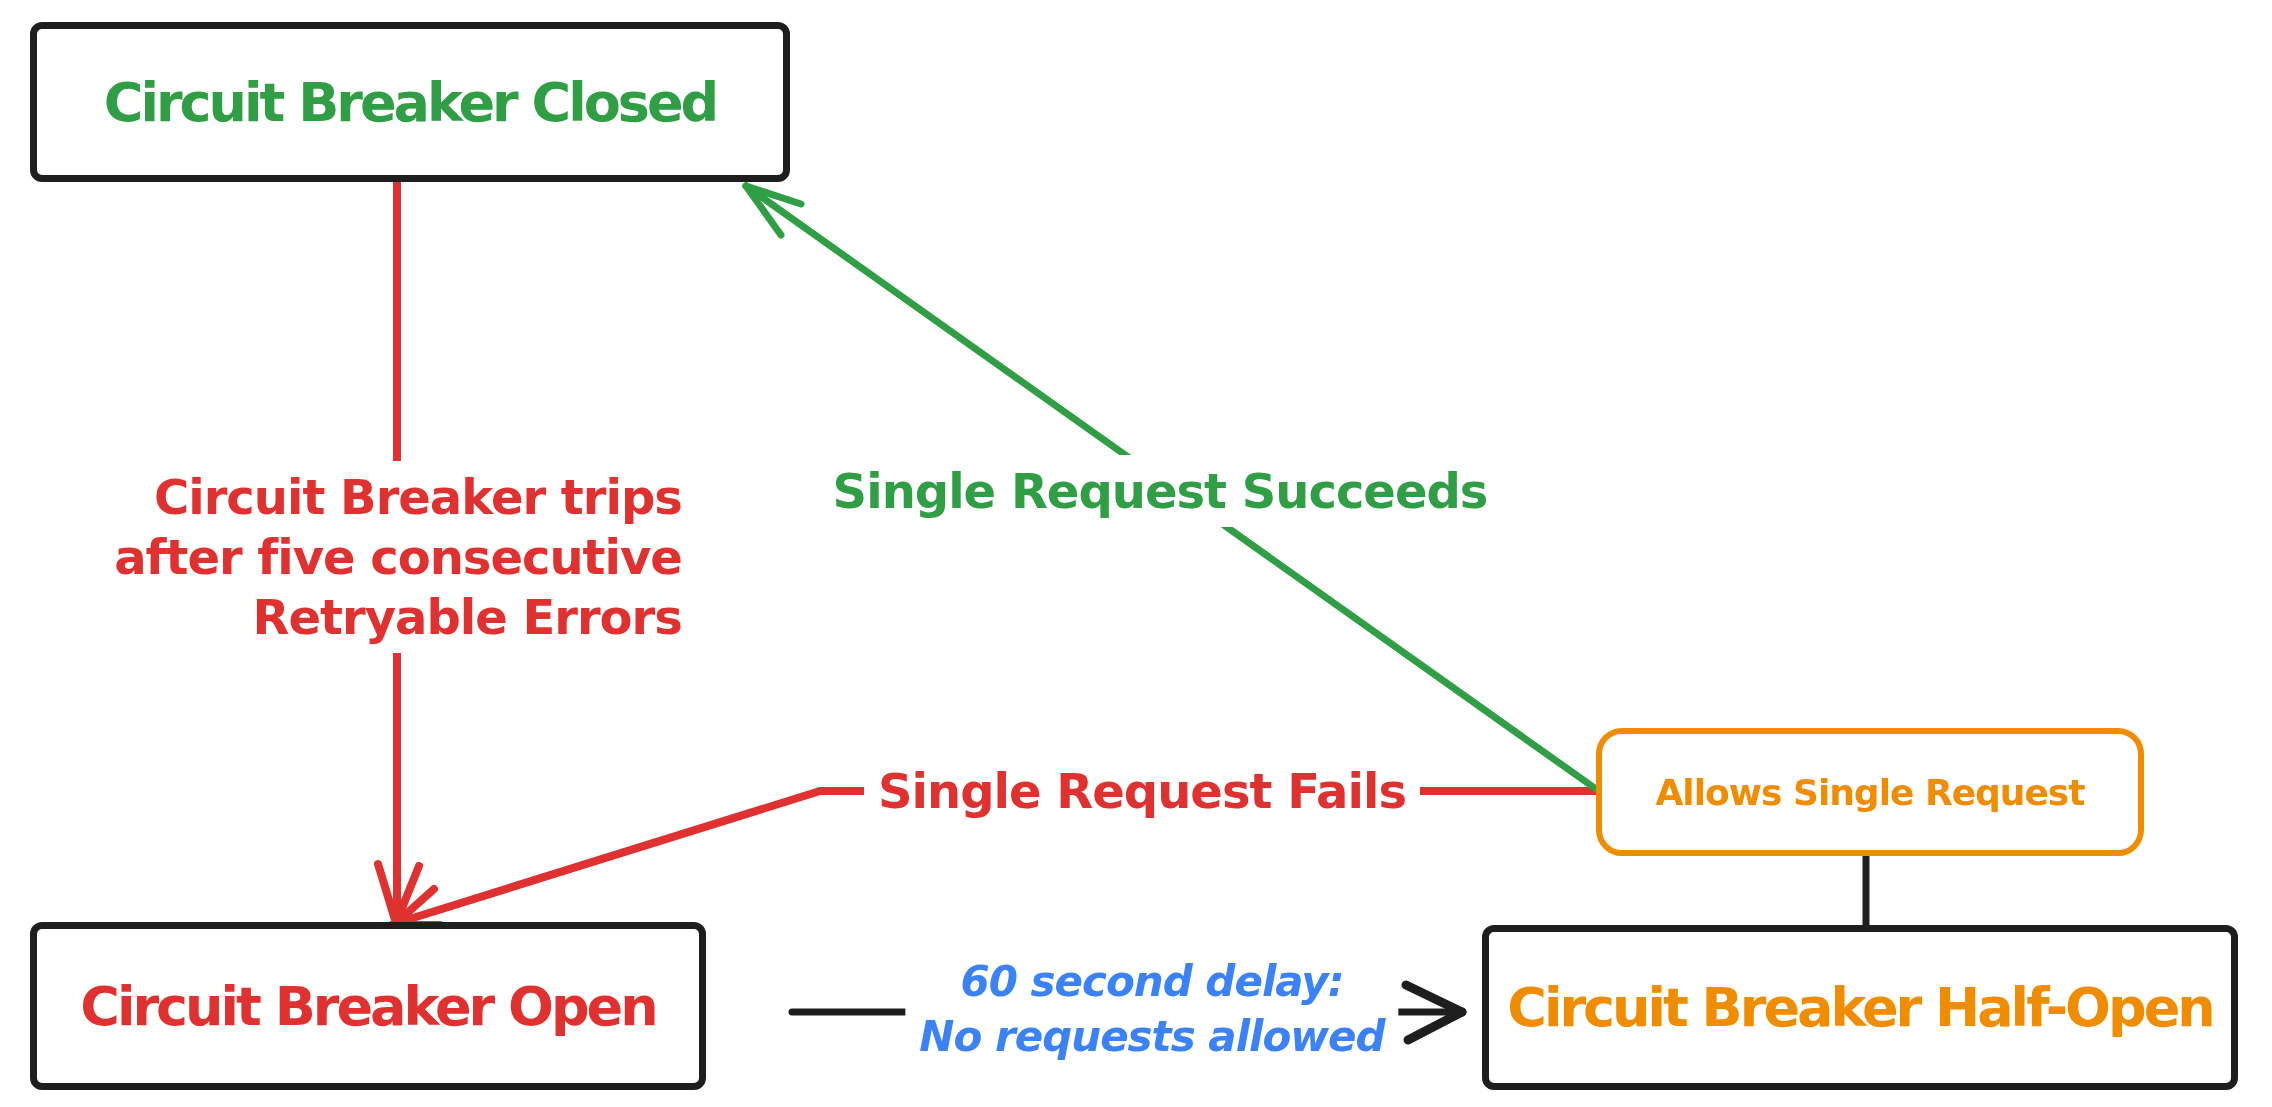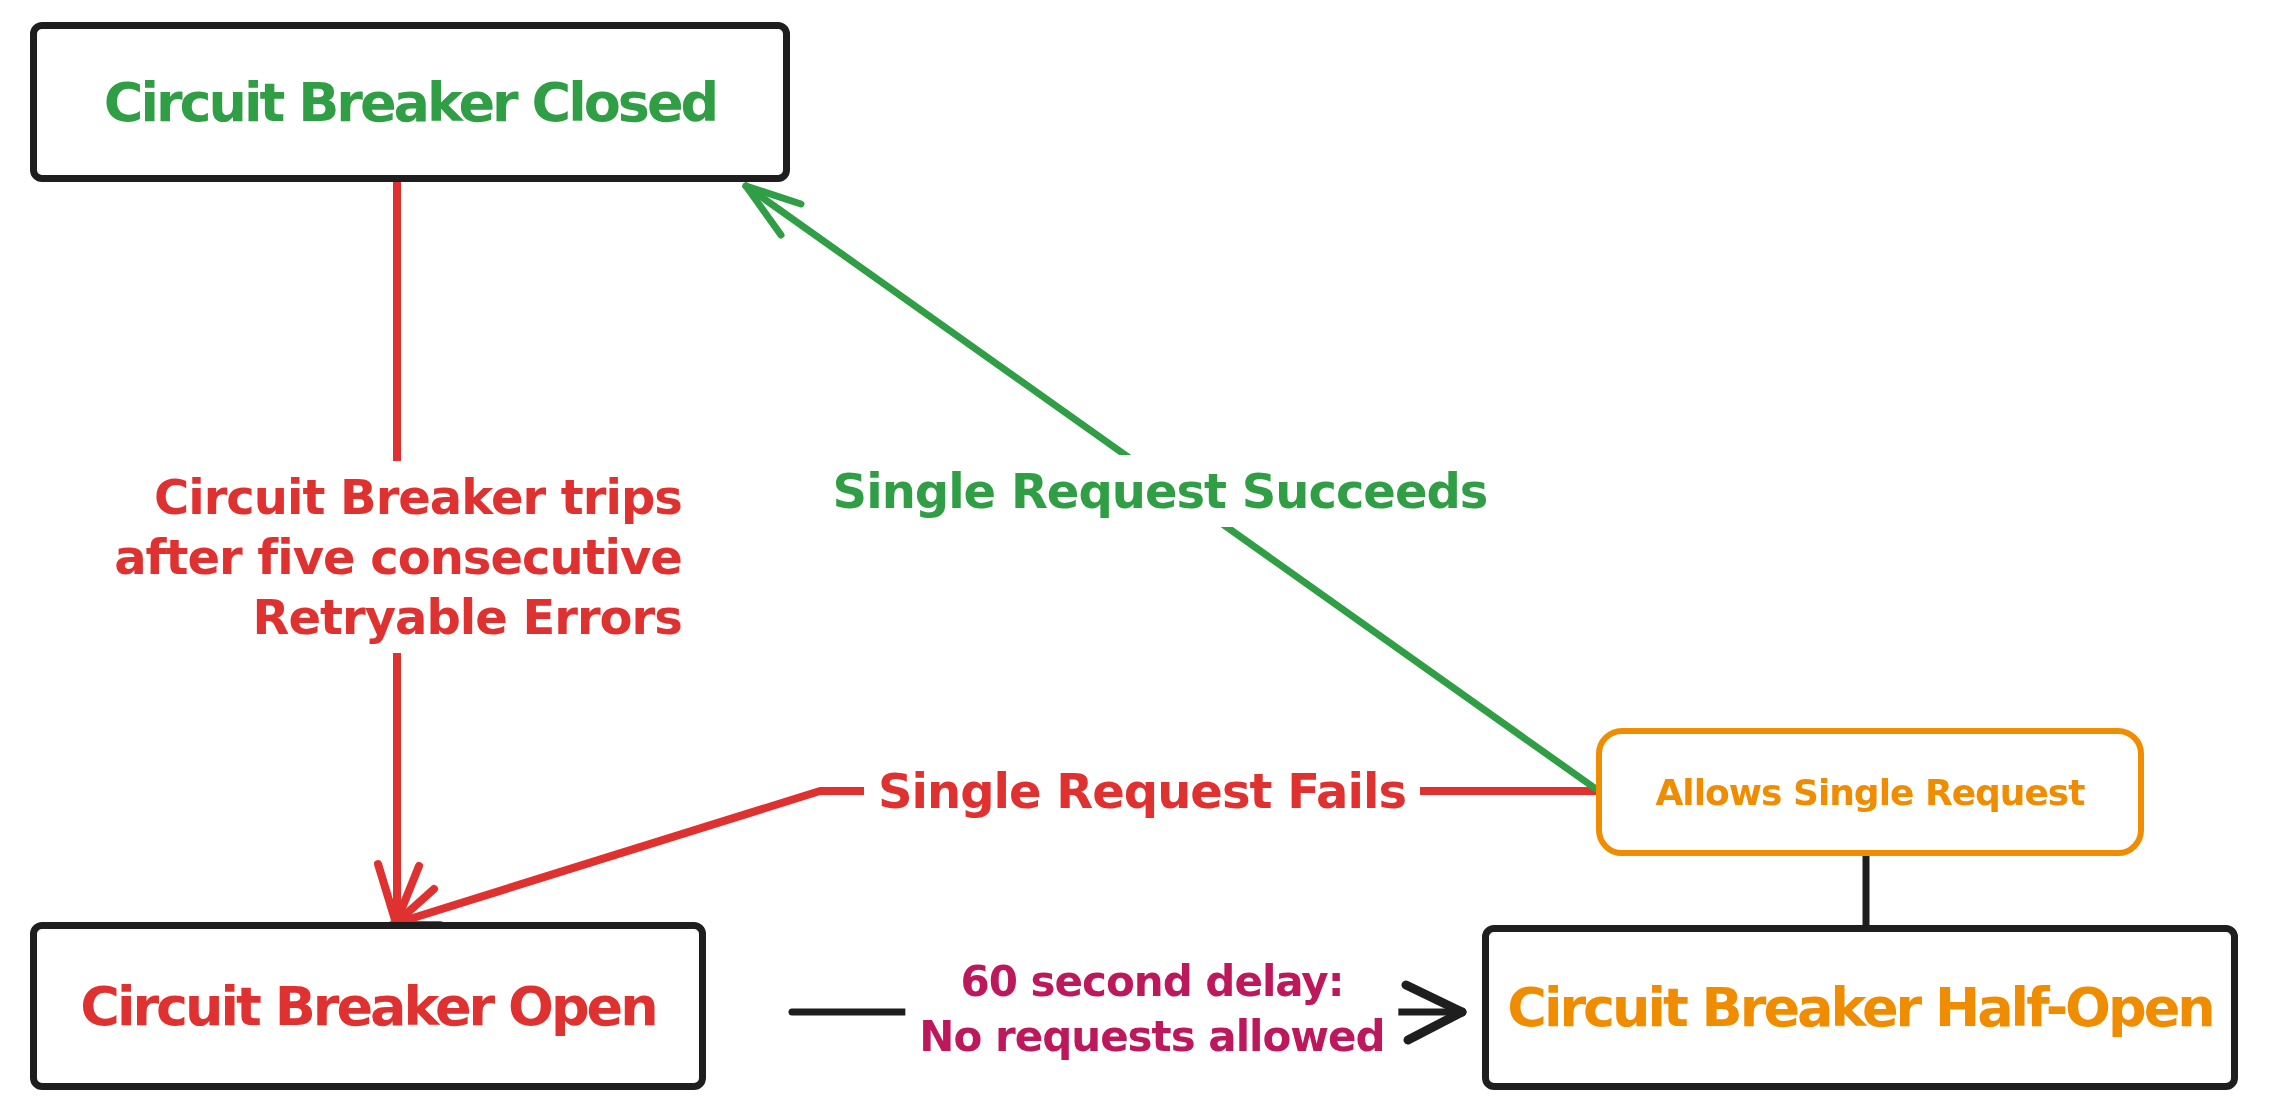--- a/index.html
+++ b/index.html
@@ -56,21 +56,21 @@
     font-weight: bold;
     white-space: pre-line;
     padding: 6px 14px;
     line-height: 1.25;
   }
   .lbl-40 { font-size: 48px; letter-spacing: -1px; text-align: right; }
   .lbl-42 { font-size: 42px; letter-spacing: -1px; line-height: 1.3; }
   .c-red    { color: #e03131; }
   .c-green  { color: #2f9e44; }
   .c-orange { color: #f08c00; }
-  .c-black  { color: #be185d; }
+  .c-black  { color: #3b82f6; font-style: italic; }
 
   
   #node-closed    { left: 30px;   top: 22px;  width: 760px; height: 160px; }
   #node-open      { left: 30px;   top: 922px; width: 676px; height: 168px; }
   #node-half-open { left: 1482px; top: 925px; width: 756px; height: 165px; }
   #node-allows    { left: 1596px; top: 728px; width: 548px; height: 128px; }
 
   
   #label-trips    { left: 398px;  top: 557px; }
   #label-succeeds { left: 1160px; top: 491px; }

